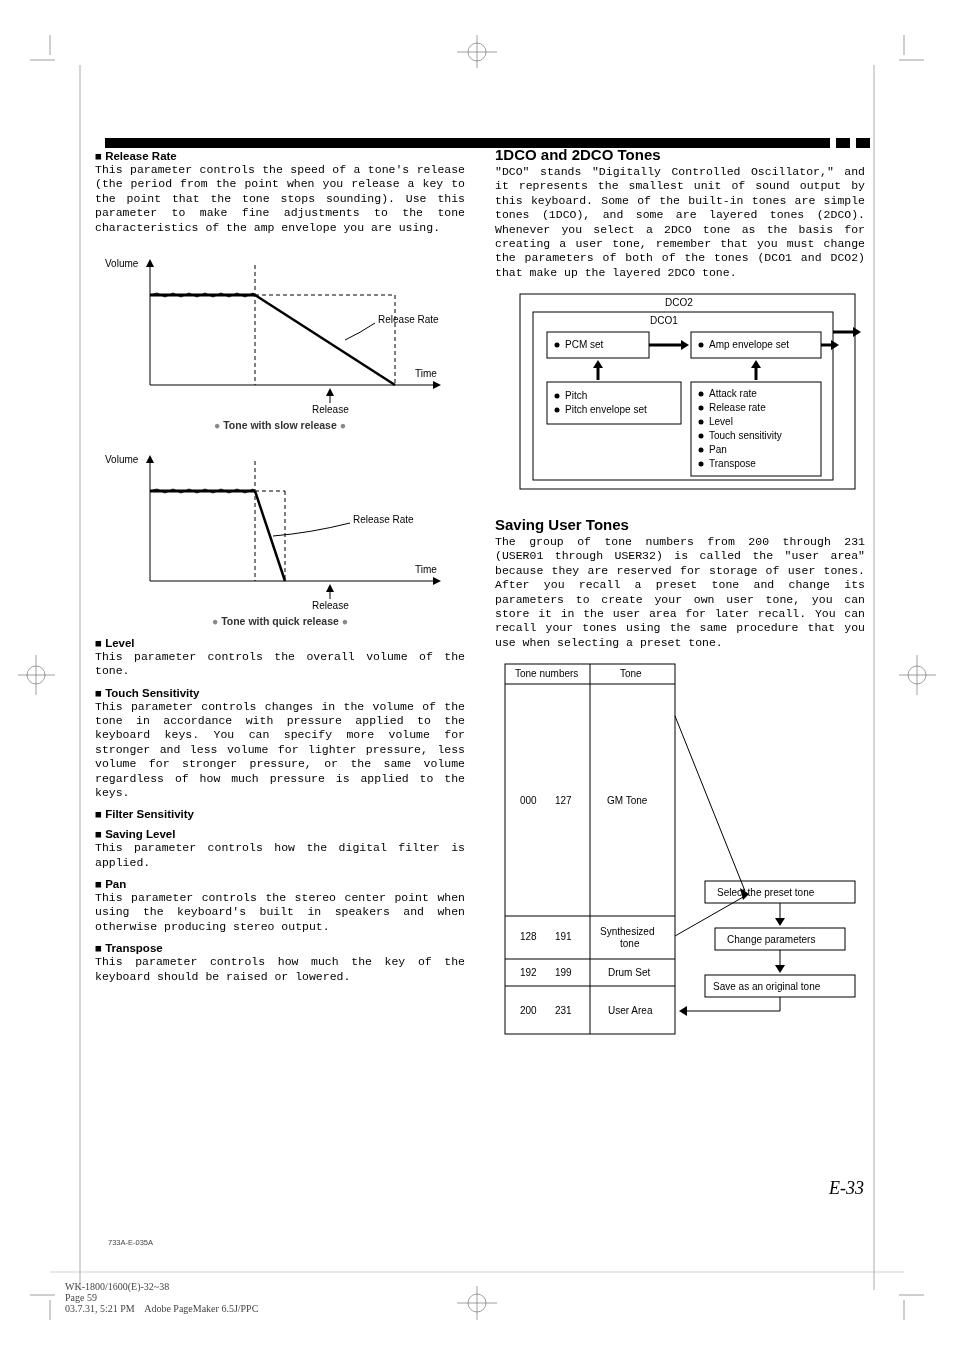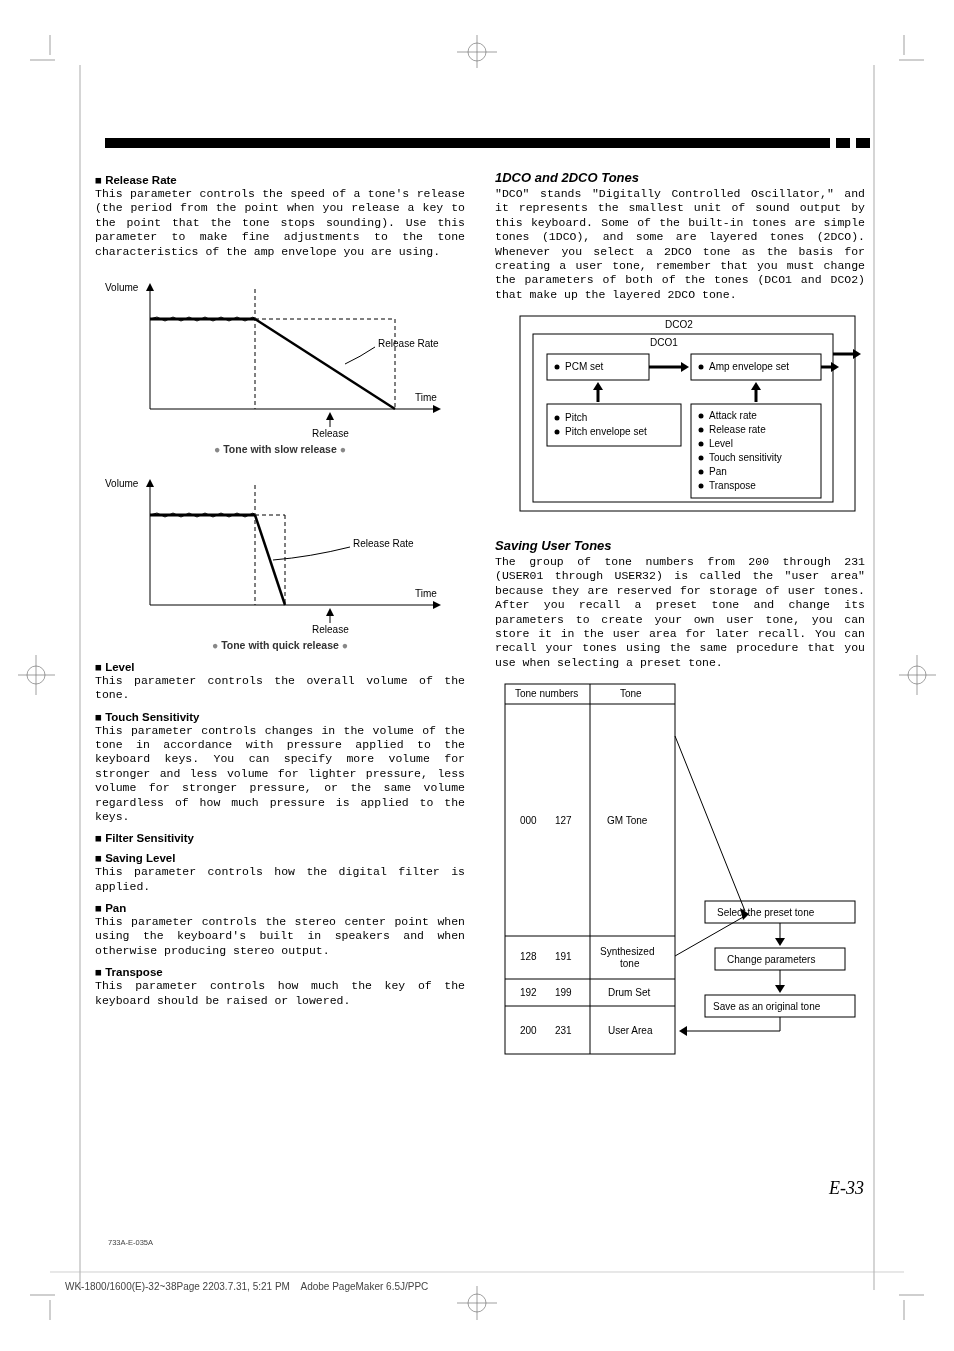--- a/index.html
+++ b/index.html
@@ -28,30 +28,29 @@
     height: 10px;
     display: flex;
     align-items: stretch;
   }
   .rule-thick { height:10px; background:#000; flex:1; }
   .rule-gap { width:6px; }
   .rule-small { width:14px; height:10px; background:#000; }
   .cols {
     display: flex;
     gap: 30px;
-    margin-top: 36px;
+    margin-top: 12px;
     justify-content: flex-end;
   }
   .col { flex: 1; min-width: 0; }
   .sec-title {
     font-family: Arial, Helvetica, sans-serif;
     font-weight: bold;
-    font-size: 13px;
+    font-size: 15px;
     margin: 4px 0 2px 0;
-    font-style: italic;
   }
   .sub-h {
     font-family: Arial, Helvetica, sans-serif;
     font-weight: bold;
     font-size: 11.5px;
     margin: 8px 0 1px 0;
   }
   .sub-h::before {
     content: "■ ";
   }
@@ -89,25 +88,26 @@
     top: 1238px;
     font-family: Liberation Sans, sans-serif;
     font-size: 7.5px;
     color:#444;
   }
   .footer-strip {
     position: absolute;
     left: 65px;
     top: 1281px;
     width: 825px;
-    font-family: Liberation Sans, sans-serif;
+    font-family: Liberation Serif, serif;
     font-size: 10px;
     color:#444;
     display:flex;
-    justify-content: flex-start;
+    justify-content: space-between;
+    flex-direction: column;
   }
   .crop {
     position: absolute;
     stroke: #888;
     stroke-width: 0.7;
   }
 </style>
 </head>
 <body>
 
@@ -348,19 +348,19 @@
 
 </div>
 </div>
 </div>
 
 <div class="footer-code">733A-E-035A</div>
 <div class="footer-pg">E-33</div>
 
 <div class="footer-strip">
   <span>WK-1800/1600(E)-32~38</span>
-  <span>Page 22</span>
+  <span>Page 59</span>
   <span>
     <span>03.7.31, 5:21 PM</span>
     &nbsp;&nbsp;
     <span>Adobe PageMaker 6.5J/PPC</span>
   </span>
 </div>
 
 </body></html>

